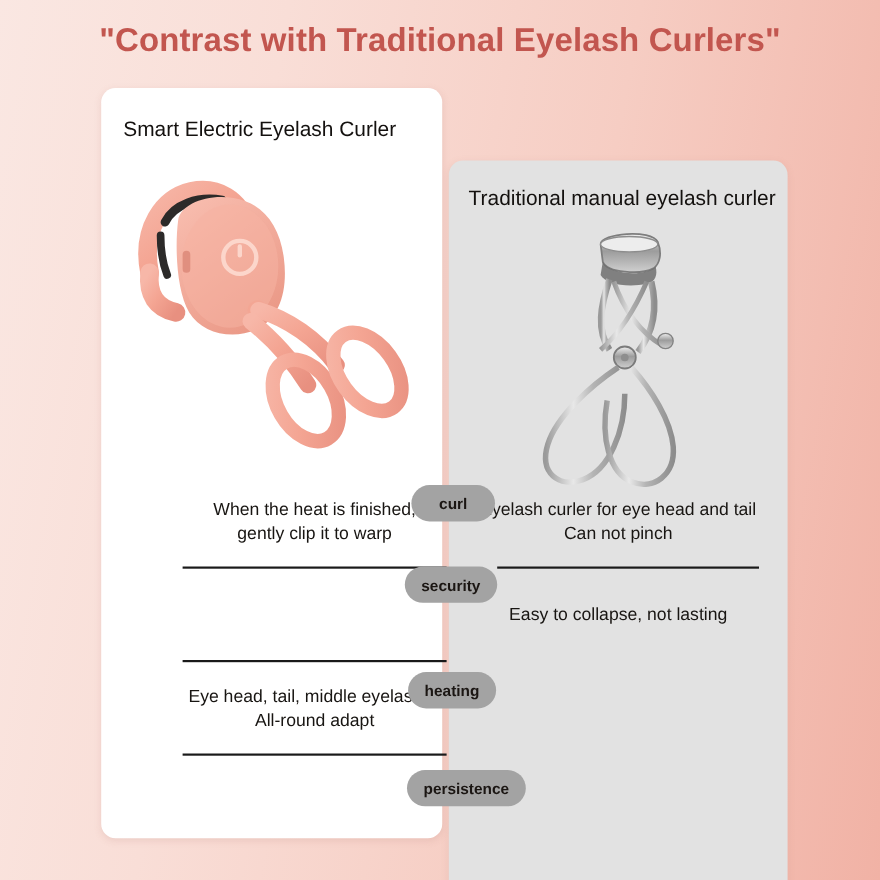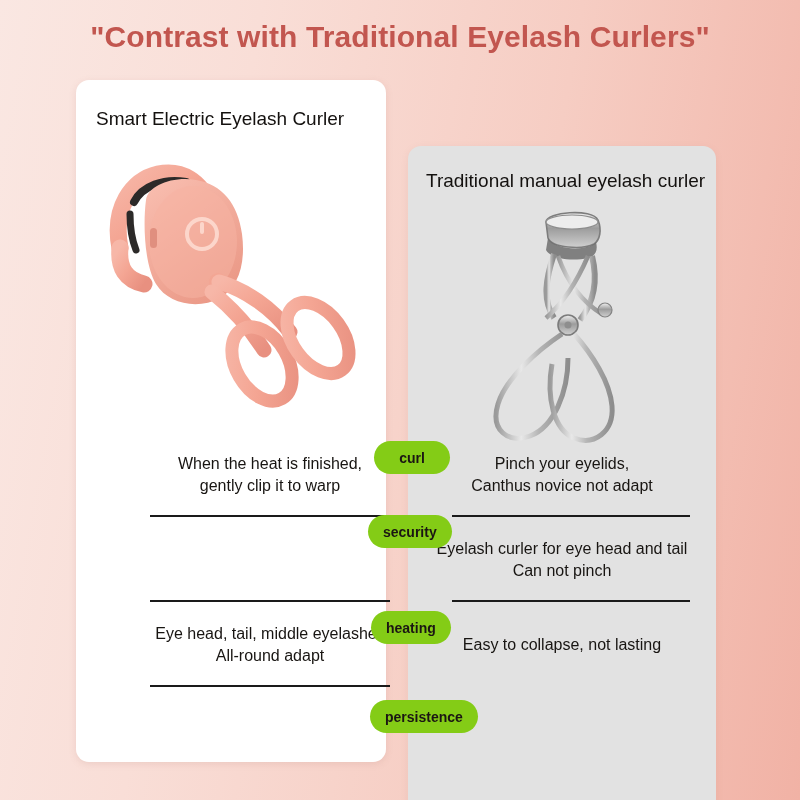--- a/index.html
+++ b/index.html
@@ -17,21 +17,21 @@
     text-align:center;
     font-size:30px; font-weight:bold;
     color:#c2564f;
     letter-spacing:0.1px;
     white-space:nowrap;
   }
 
   
   .card { position:absolute; border-radius:13px; }
   .card-left {
-    left:76px; top:80px; width:310px; height:682px;
+    left:92px; top:80px; width:310px; height:682px;
     background:#ffffff;
     z-index:3;
     box-shadow:0 2px 7px rgba(180,120,110,0.17);
   }
   .card-right {
     left:408px; top:146px; width:308px; height:772px;
     background:#e2e2e2;
     z-index:2;
     box-shadow:0 2px 7px rgba(180,120,110,0.13);
   }
@@ -70,21 +70,21 @@
     position:absolute; height:2px; background:#1a1a1a;
     left:35px; right:35px; bottom:0;
   }
   .card-right .divider { left:44px; right:26px; }
 
   
   .badge {
     position:absolute; z-index:6;
     height:33px; min-width:76px;
     border-radius:17px;
-    background:#84cc16;
+    background:#a3a3a3;
     display:flex; align-items:center; justify-content:center;
     font-size:14px; font-weight:bold; color:#1b1613;
     padding:0 15px;
     white-space:nowrap;
   }
 </style>
 </head>
 <body>
 
 <div class="page-title">"Contrast with Traditional Eyelash Curlers"</div>
@@ -190,25 +190,20 @@
 
       <path d="M120 142 C96 158 64 186 56 212 C48 238 66 252 88 244
                C112 235 126 200 126 166" fill="none" stroke="url(#sv)" stroke-width="5"></path>
       <path d="M132 142 C150 162 168 190 170 214 C172 240 152 254 132 246
                C112 238 104 206 110 172" fill="none" stroke="url(#sv)" stroke-width="5"></path>
     </svg>
   </div>
 
   <div class="rows rows-right">
     <div class="row row-right">
-      <div class="row-text">Pinch your eyelids,
-Canthus novice not adapt</div>
-      <div class="divider"></div>
-    </div>
-    <div class="row row-right">
       <div class="row-text">Eyelash curler for eye head and tail
 Can not pinch</div>
       <div class="divider"></div>
     </div>
     <div class="row row-right">
       <div class="row-text">Easy to collapse, not lasting</div>
     </div>
   </div>
 </div>
 

